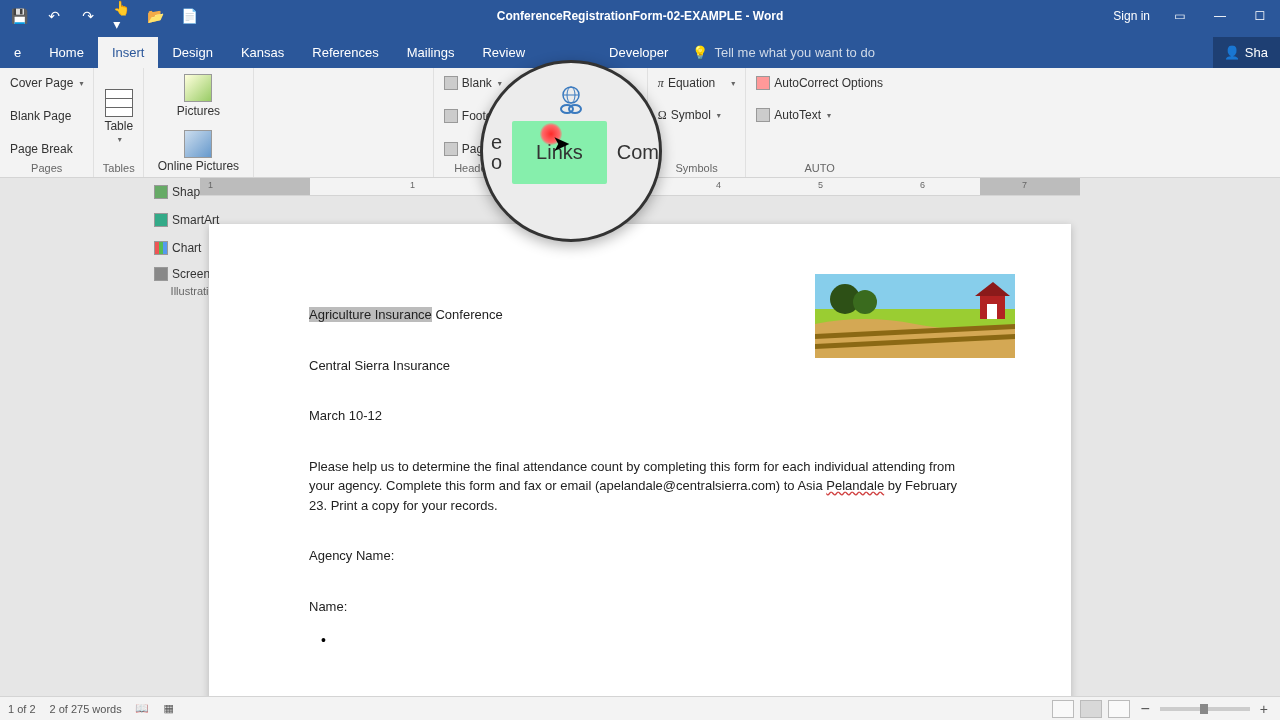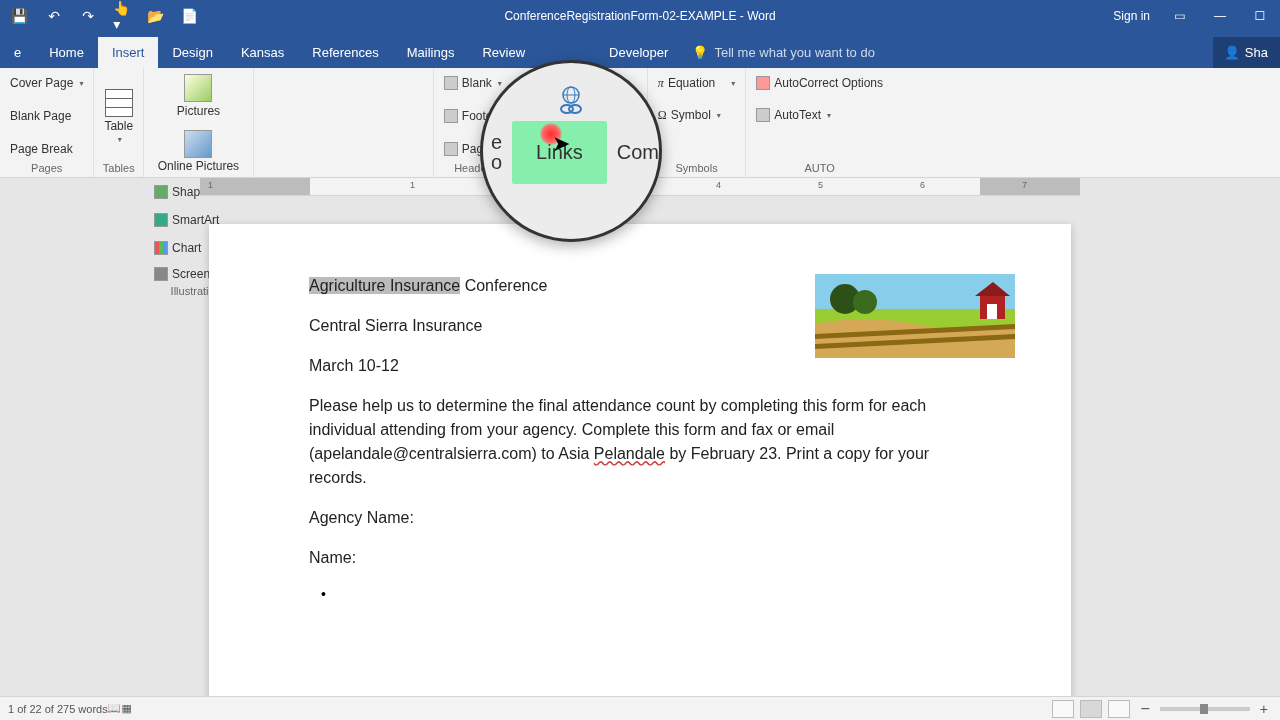--- a/index.html
+++ b/index.html
@@ -2,21 +2,21 @@
 <html><head>
 <meta charset="utf-8">
 <style>
 * { margin: 0; padding: 0; box-sizing: border-box; font-family: 'Segoe UI', sans-serif; }
 body { background: #e6e6e6; width: 1280px; height: 720px; overflow: hidden; position: relative; }
 
 
 .title-bar { background: #2b579a; height: 32px; display: flex; align-items: center; color: white; position: relative; }
 .qat { display: flex; gap: 18px; padding-left: 12px; align-items: center; }
 .qat-icon { width: 16px; height: 16px; display: flex; align-items: center; justify-content: center; font-size: 14px; cursor: pointer; }
-.title-text { position: absolute; left: 50%; transform: translateX(-50%); font-size: 12px; }
+.title-text { position: absolute; left: 50%; transform: translateX(-50%); font-size: 12px; font-weight: bold; }
 .title-right { position: absolute; right: 10px; display: flex; gap: 20px; align-items: center; font-size: 12px; }
 .win-btn { width: 20px; height: 20px; display: flex; align-items: center; justify-content: center; cursor: pointer; }
 
 
 .tab-bar { background: #2b579a; height: 36px; display: flex; align-items: flex-end; color: white; font-size: 13px; position: relative; }
 .tab { padding: 8px 14px 8px; cursor: pointer; }
 .tab.active { background: #f3f3f3; color: #2b579a; }
 .tellme { display: flex; align-items: center; gap: 6px; margin-left: 10px; color: #d0dae8; font-size: 13px; padding-bottom: 8px; }
 .lightbulb { font-size: 13px; }
 .share { position: absolute; right: 0; background: #1e3f73; padding: 8px 12px; display: flex; align-items: center; gap: 4px; }
@@ -38,31 +38,31 @@
 .text-grid .cell { width: 20px; height: 20px; background: #e8e8e8; border: 1px solid #bbb; cursor: pointer; }
 
 
 .ruler { height: 18px; background: #f3f3f3; border-bottom: 1px solid #d4d4d4; position: relative; margin: 0 200px; }
 .ruler-mark { position: absolute; font-size: 9px; color: #666; top: 2px; }
 .ruler-grey { position: absolute; background: #bcbcbc; height: 100%; }
 
 
 .doc-area { background: #e6e6e6; height: 530px; overflow: hidden; display: flex; justify-content: center; padding-top: 0; }
 .page { background: white; width: 862px; margin-top: 28px; padding: 50px 100px; box-shadow: 0 2px 8px rgba(0,0,0,0.2); position: relative; }
-.page p { font-size: 16px; color: #222; line-height: 1.5; margin-bottom: 16px; }
+.page p { font-size: 13px; color: #222; line-height: 1.5; margin-bottom: 16px; margin-top: 31px; }
 .highlight { background: #bcbcbc; }
 .farm-img { position: absolute; top: 50px; right: 56px; width: 200px; height: 84px; }
 .farm-svg { width: 100%; height: 100%; }
 .redsquiggle { border-bottom: 2px wavy #d04040; text-decoration: underline wavy #d04040; }
 .bullet-row { display: flex; gap: 16px; margin-left: 12px; margin-bottom: 12px; font-size: 14px; }
 .bullet-dot { font-size: 14px; }
 
 
 .status-bar { position: absolute; bottom: 0; left: 0; right: 0; height: 24px; background: #f3f3f3; border-top: 1px solid #d4d4d4; display: flex; align-items: center; font-size: 11px; color: #555; padding: 0 8px; }
-.status-left { display: flex; align-items: center; }
+.status-left { display: flex; gap: 14px; align-items: center; }
 .status-right { margin-left: auto; display: flex; gap: 6px; align-items: center; }
 .view-btn { width: 22px; height: 18px; border: 1px solid #bbb; background: #f9f9f9; cursor: pointer; }
 .view-btn.active { background: #d8d8d8; }
 .zoom-track { width: 90px; height: 4px; background: #ccc; position: relative; }
 .zoom-thumb { position: absolute; left: 45%; top: -3px; width: 8px; height: 10px; background: #888; }
 
 
 .magnifier { position: absolute; left: 480px; top: 60px; width: 182px; height: 182px; border-radius: 50%; border: 3px solid #333; background: #ececec; overflow: hidden; box-shadow: 0 4px 14px rgba(0,0,0,0.3); z-index: 50; }
 .mag-inner { width: 100%; height: 100%; position: relative; display: flex; flex-direction: column; align-items: center; justify-content: center; }
 .mag-icon { width: 44px; height: 30px; margin-bottom: 6px; margin-top: -34px; }

